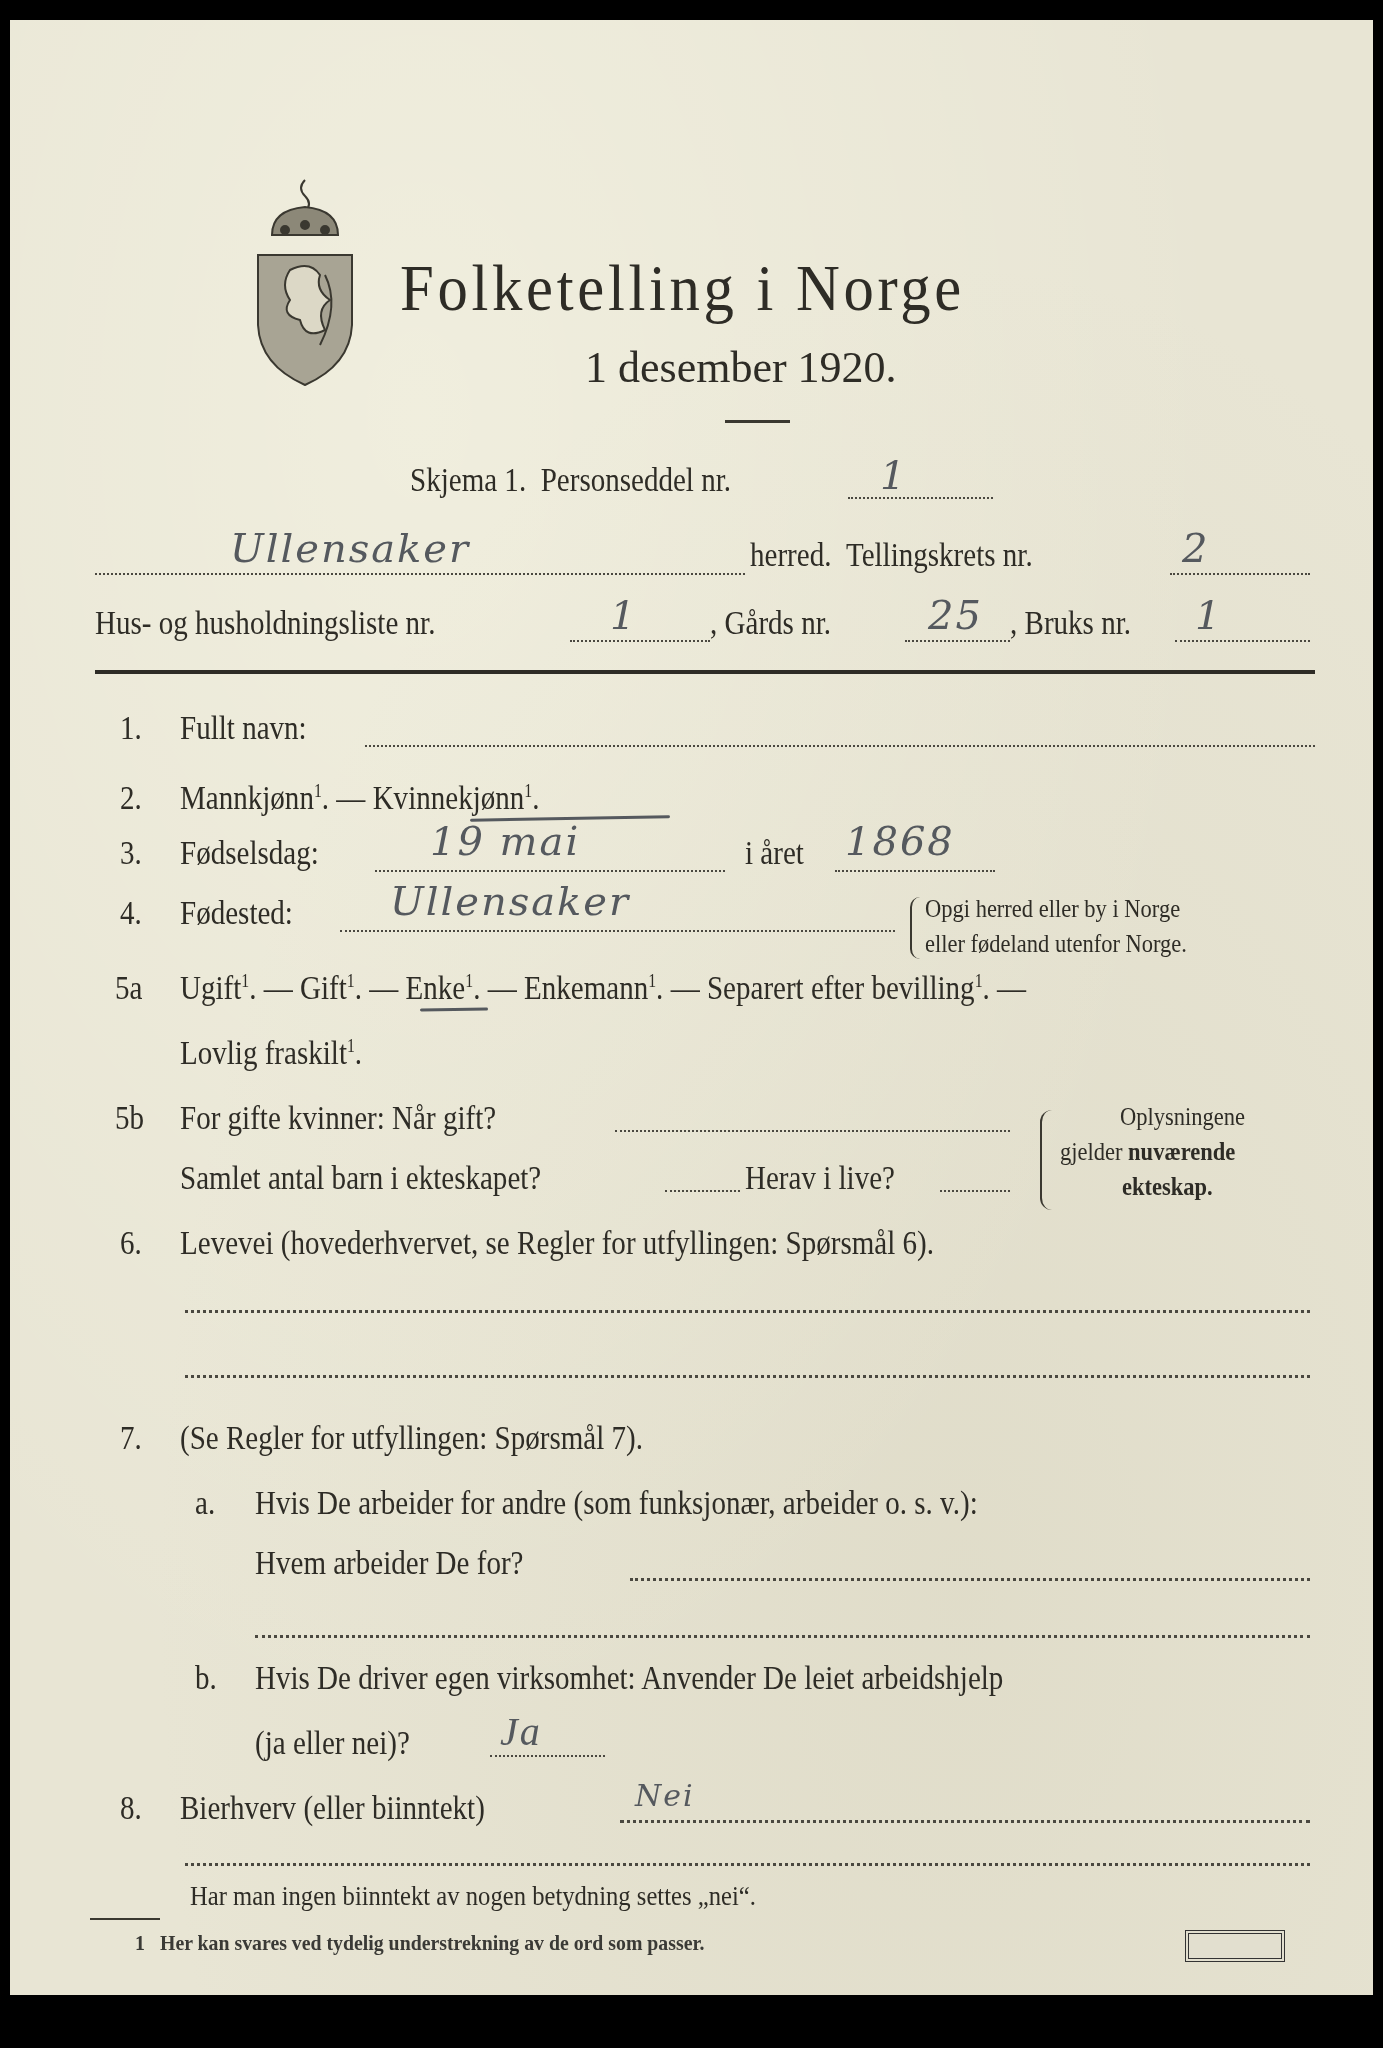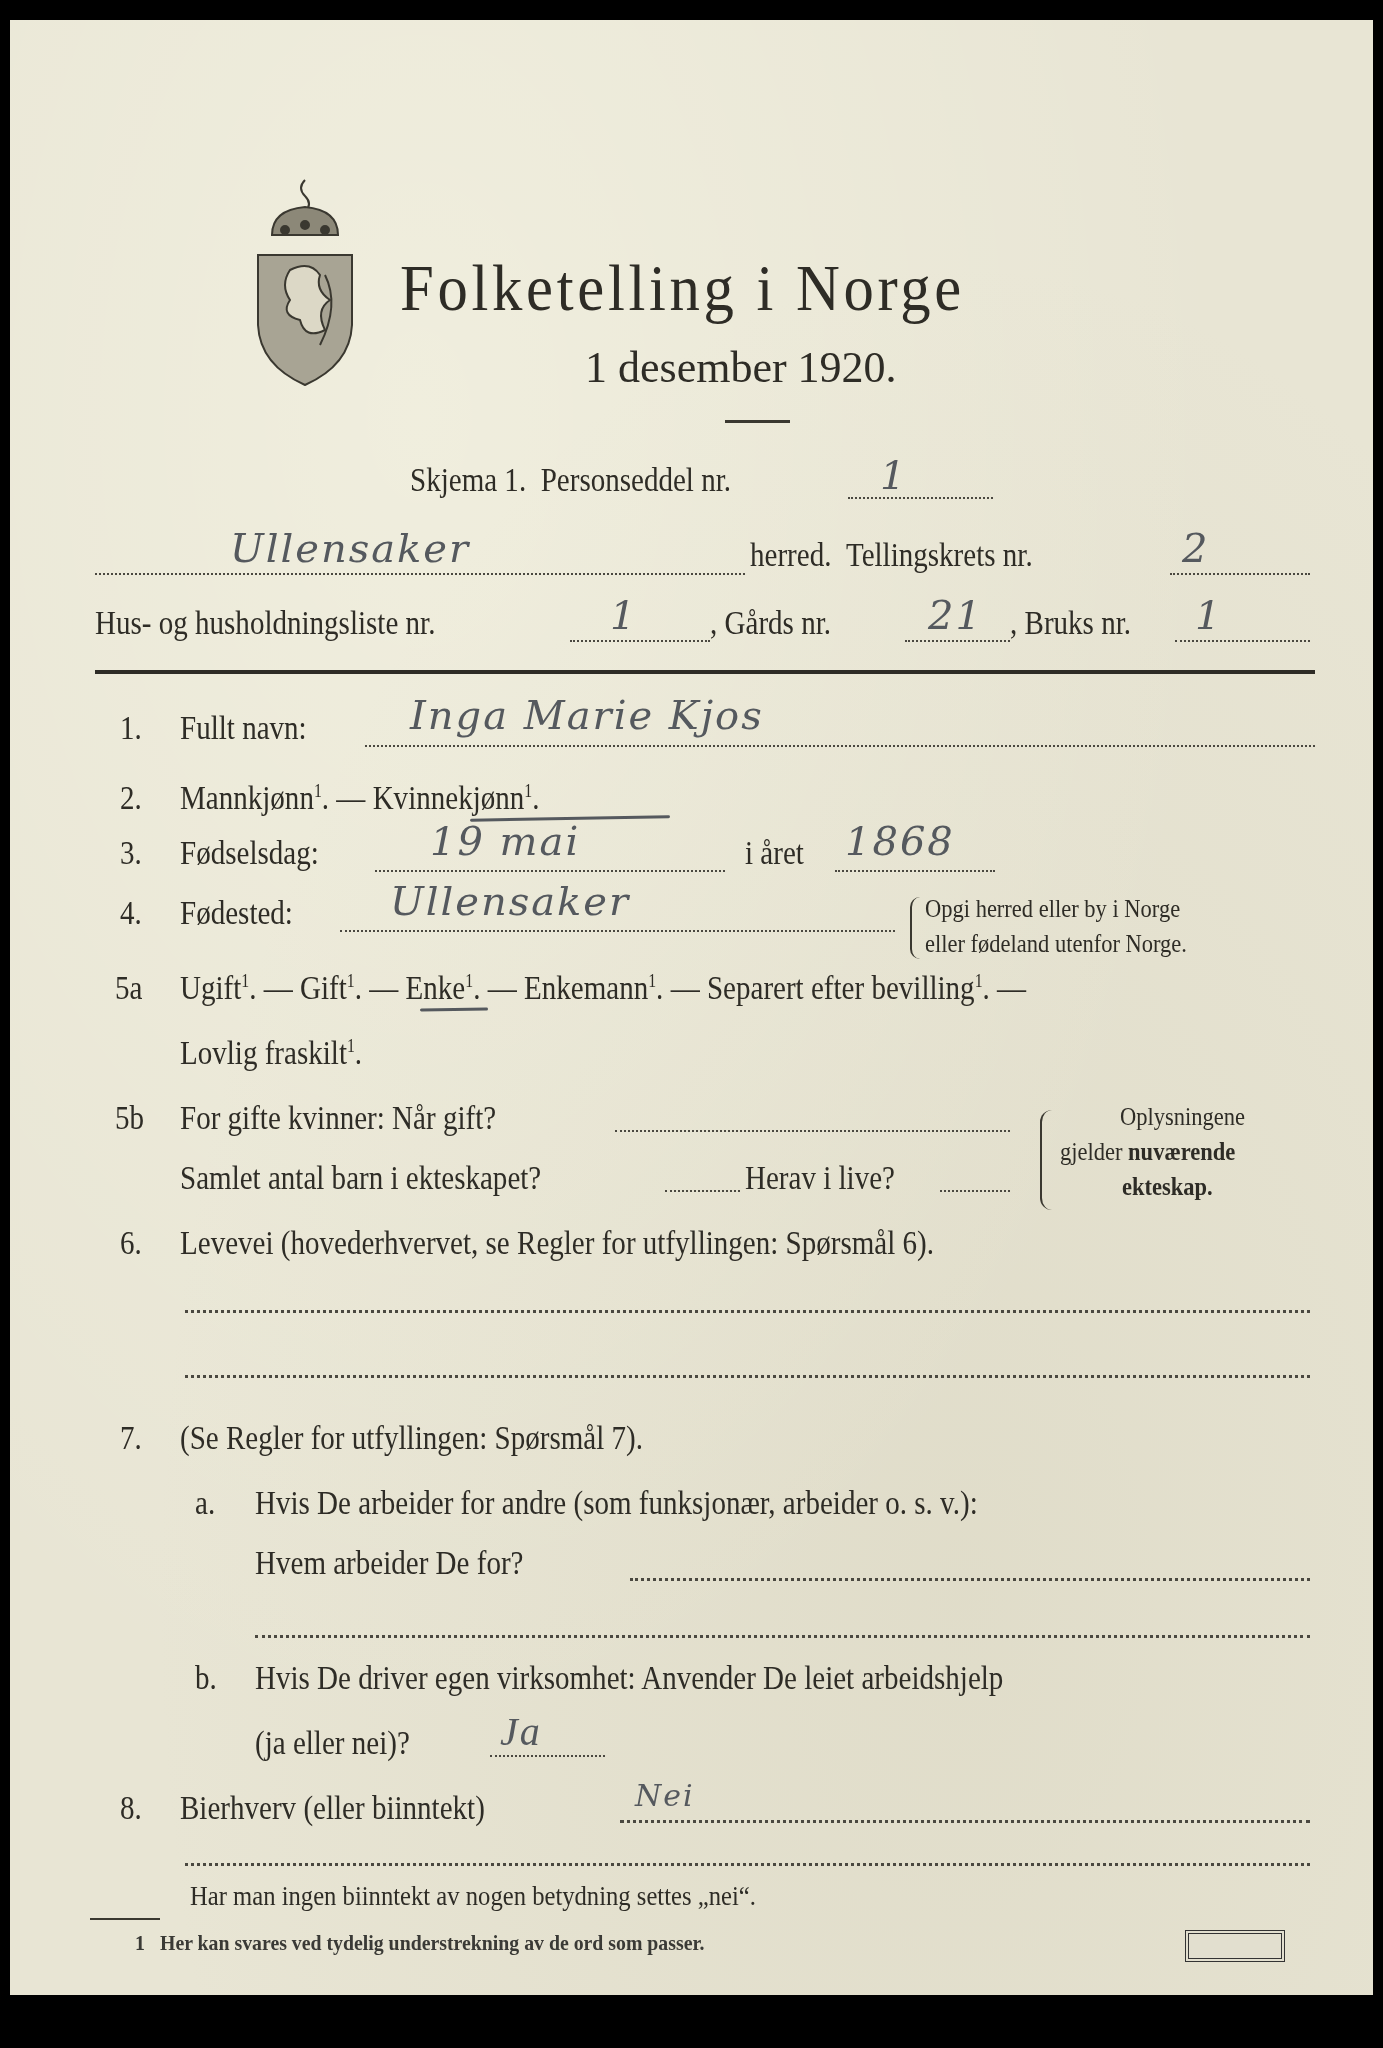--- a/index.html
+++ b/index.html
@@ -68,31 +68,30 @@
     <span>herred.</span>&nbsp;&nbsp;<span>Tellingskrets nr.</span>
   </div>
   <div class="dots" style="left:1160px;top:553px;width:140px;"></div>
   <div class="abs hand" style="left:1172px;top:505px;">2</div>
 
   <div class="abs txt" style="left:85px;top:585px;">Hus- og husholdningsliste nr.</div>
   <div class="dots" style="left:560px;top:620px;width:140px;"></div>
   <div class="abs hand" style="left:600px;top:572px;">1</div>
   <div class="abs txt" style="left:700px;top:585px;">, Gårds nr.</div>
   <div class="dots" style="left:895px;top:620px;width:105px;"></div>
-  <div class="abs hand" style="left:918px;top:572px;">21</div>
+  <div class="abs hand" style="left:918px;top:572px;">25</div>
   <div class="abs txt" style="left:1000px;top:585px;">, Bruks nr.</div>
   <div class="dots" style="left:1165px;top:620px;width:135px;"></div>
   <div class="abs hand" style="left:1185px;top:572px;">1</div>
 
   <div class="thickrule" style="left:85px;top:650px;width:1220px;"></div>
 
   <div class="abs txt" style="left:110px;top:690px;">1.</div>
   <div class="abs txt" style="left:170px;top:690px;">Fullt navn:</div>
   <div class="dots" style="left:355px;top:725px;width:950px;"></div>
-  <div class="abs hand" style="left:400px;top:672px;">Inga Marie Kjos</div>
 
   <div class="abs txt" style="left:110px;top:760px;">2.</div>
   <div class="abs txt" style="left:170px;top:760px;">
     <span>Mannkjønn</span><span class="sup">1</span><span>. — </span><span>Kvinnekjønn</span><span class="sup">1</span><span>.</span>
   </div>
   <div class="underline-hand" style="left:460px;top:797px;width:200px;"></div>
 
   <div class="abs txt" style="left:110px;top:815px;">3.</div>
   <div class="abs txt" style="left:170px;top:815px;">Fødselsdag:</div>
   <div class="dots" style="left:365px;top:850px;width:350px;"></div>

